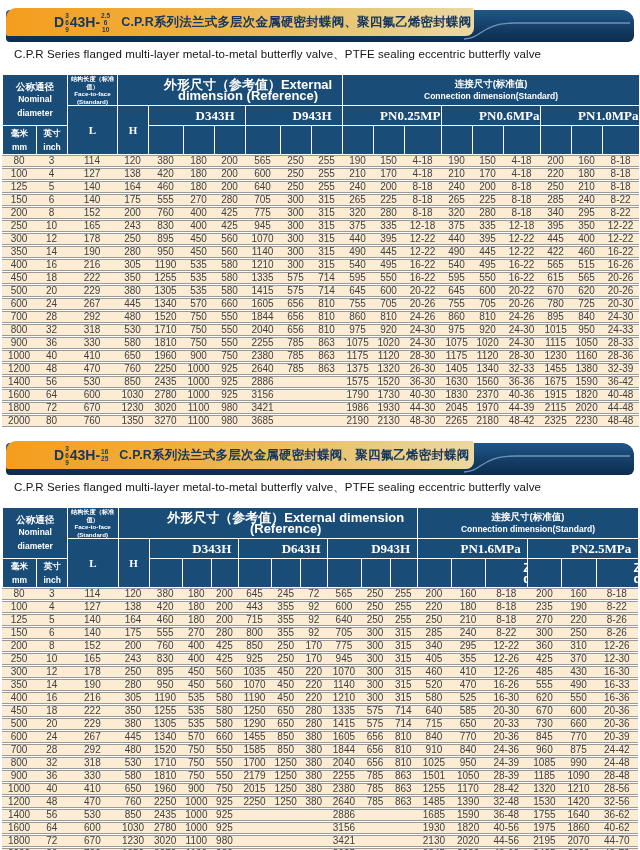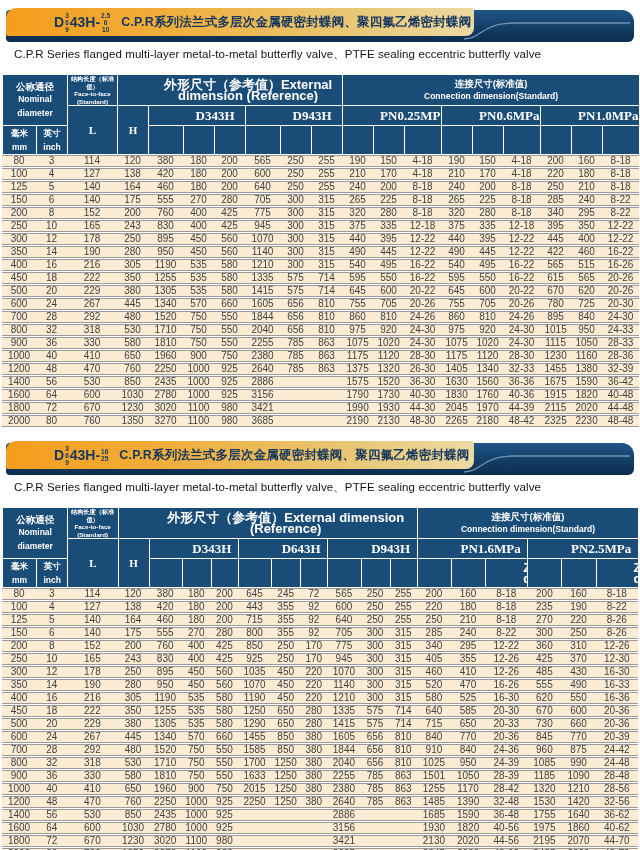--- a/index.html
+++ b/index.html
@@ -575,38 +575,38 @@
           <td>2780</td>
           <td>1000</td>
           <td>925</td>
           <td>3156</td>
           <td></td>
           <td></td>
           <td>1790</td>
           <td>1730</td>
           <td>40-30</td>
           <td>1830</td>
-          <td>1760</td>
+          <td>2370</td>
           <td>40-36</td>
           <td>1915</td>
           <td>1820</td>
           <td>40-48</td>
         </tr>
         <tr>
           <td>1800</td>
           <td>72</td>
           <td>670</td>
           <td>1230</td>
           <td>3020</td>
           <td>1100</td>
           <td>980</td>
           <td>3421</td>
           <td></td>
           <td></td>
-          <td>1990</td>
+          <td>1986</td>
           <td>1930</td>
           <td>44-30</td>
           <td>2045</td>
           <td>1970</td>
           <td>44-39</td>
           <td>2115</td>
           <td>2020</td>
           <td>44-48</td>
         </tr>
         <tr>
@@ -1073,21 +1073,21 @@
           <td>24-48</td>
         </tr>
         <tr>
           <td>900</td>
           <td>36</td>
           <td>330</td>
           <td>580</td>
           <td>1810</td>
           <td>750</td>
           <td>550</td>
-          <td>1633</td>
+          <td>2179</td>
           <td>1250</td>
           <td>380</td>
           <td>2255</td>
           <td>785</td>
           <td>863</td>
           <td>1501</td>
           <td>1050</td>
           <td>28-39</td>
           <td>1185</td>
           <td>1090</td>

